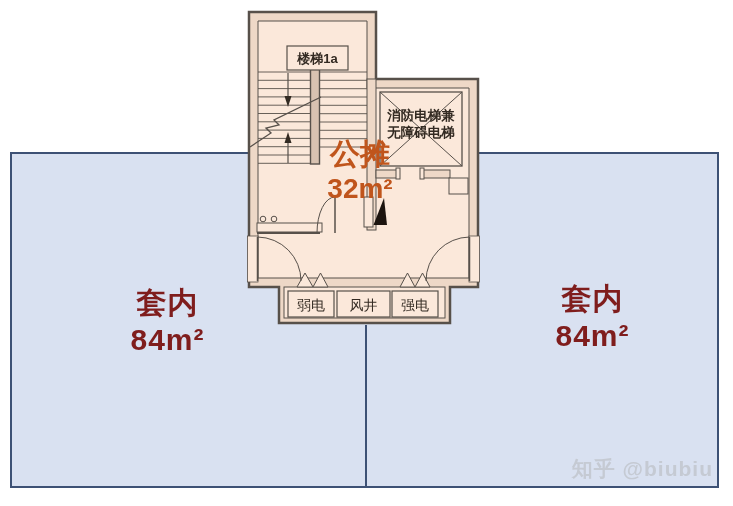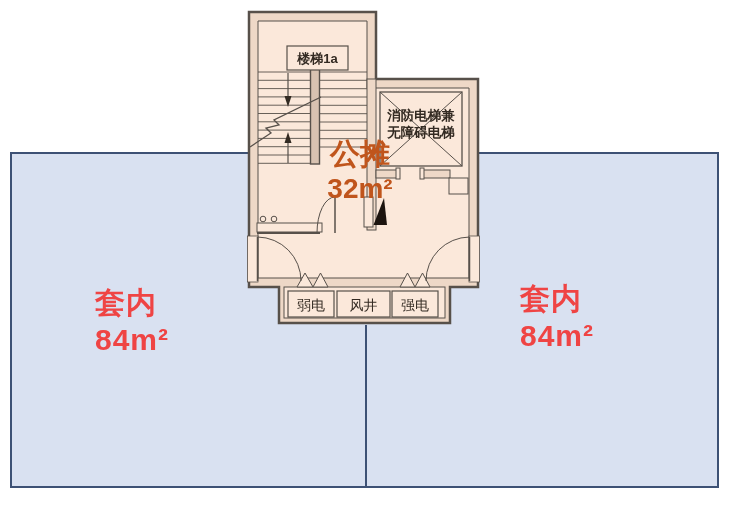--- a/index.html
+++ b/index.html
@@ -8,21 +8,21 @@
 
   
   .blue-field{
     position:absolute;left:10px;top:152px;width:709px;height:336px;
     box-sizing:border-box;background:#d9e1f1;border:2px solid #3d5175;
   }
   .unit-divider{
     position:absolute;left:365px;top:325px;width:2px;height:163px;background:#3d5175;
   }
   .unit-label{
-    position:absolute;text-align:left;color:#ef4444;font-weight:bold;
+    position:absolute;text-align:center;color:#7f1d1d;font-weight:bold;
     font-size:30px;line-height:37px;letter-spacing:1px;
   }
   .unit-label.left{left:95px;top:284px;width:145px;}
   .unit-label.right{left:520px;top:280px;width:145px;}
 
   .watermark{
     position:absolute;right:20px;top:455px;width:300px;text-align:right;
     color:#c5cad3;font-size:21px;font-weight:bold;letter-spacing:1px;
   }
 
@@ -153,14 +153,15 @@
 
       <rect x="469" y="236" width="10.5" height="46" fill="#fbe8da" stroke-width="0.8"></rect>
       <line x1="469.5" y1="237" x2="469.5" y2="281" stroke-width="1.5"></line>
       <path d="M469.5 237 A 44 44 0 0 0 426 281" stroke-width="1"></path>
     </g>
 
     <text class="accent" x="360" y="164" font-size="30" text-anchor="middle">公摊</text>
     <text class="accent" x="360" y="198" font-size="28" text-anchor="middle">32m²</text>
   </svg>
 
+  <div class="watermark">知乎 @biubiu</div>
 
 </div>
 
 </body></html>

